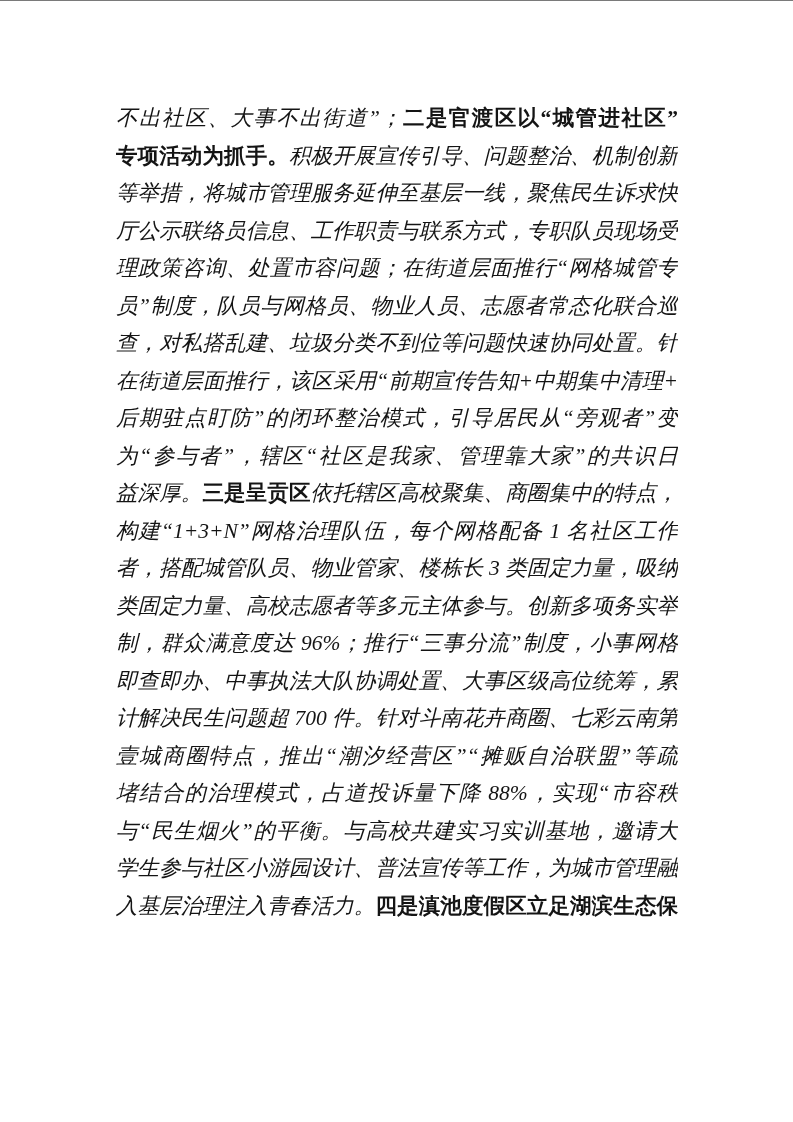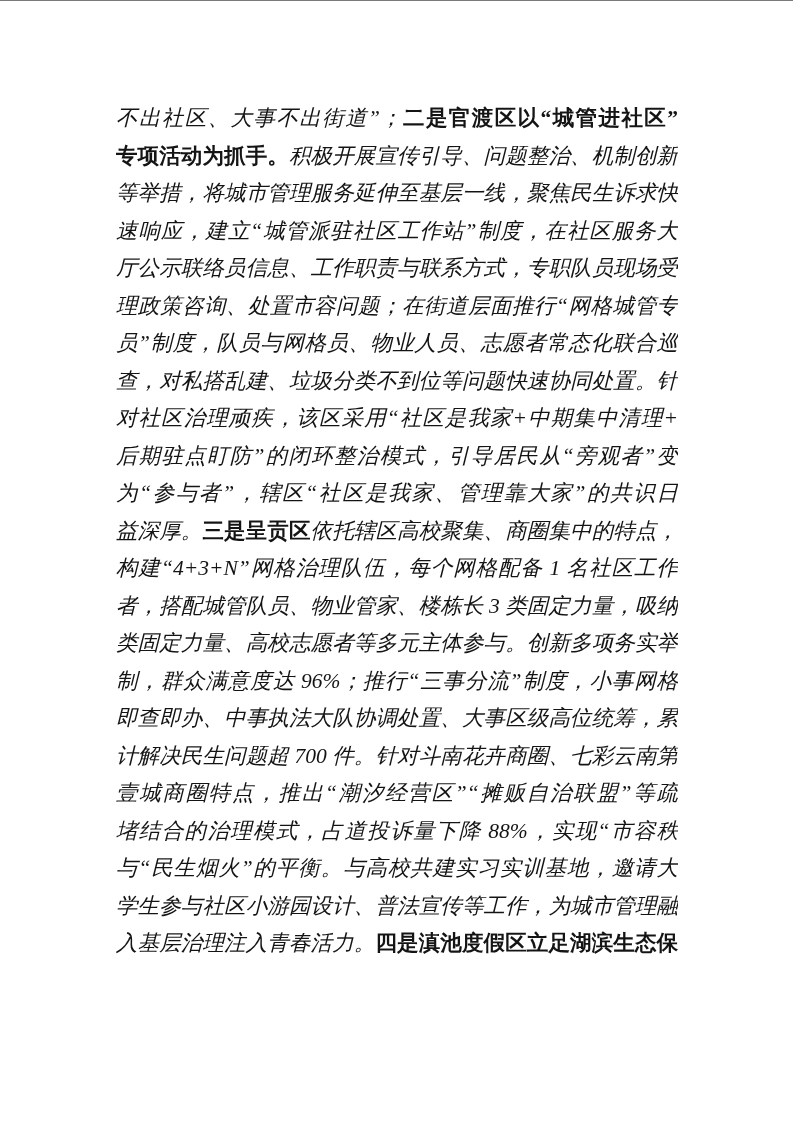--- a/index.html
+++ b/index.html
@@ -43,30 +43,29 @@
   }
 </style>
 </head>
 <body>
 
 <div class="page">
   <div class="text-block" id="doc-body">
       <div class="doc-line"><span class="seg-normal">不出社区、大事不出街道”；</span><span class="seg-bold">二是官渡区以“城管进社区”</span></div>
       <div class="doc-line"><span class="seg-bold">专项活动为抓手。</span><span class="seg-normal">积极开展宣传引导、问题整治、机制创新</span></div>
       <div class="doc-line"><span class="seg-normal">等举措，将城市管理服务延伸至基层一线，聚焦民生诉求快</span></div>
-      <div class="doc-line"><span class="seg-normal">速响应，建立“城管派驻社区工作站”制度，在社区服务大</span></div>
       <div class="doc-line"><span class="seg-normal">厅公示联络员信息、工作职责与联系方式，专职队员现场受</span></div>
       <div class="doc-line"><span class="seg-normal">理政策咨询、处置市容问题；在街道层面推行“网格城管专</span></div>
       <div class="doc-line"><span class="seg-normal">员”制度，队员与网格员、物业人员、志愿者常态化联合巡</span></div>
       <div class="doc-line"><span class="seg-normal">查，对私搭乱建、垃圾分类不到位等问题快速协同处置。针</span></div>
-      <div class="doc-line"><span class="seg-normal">对社区治理顽疾，该区采用“社区是我家+中期集中清理+</span></div>
+      <div class="doc-line"><span class="seg-normal">在街道层面推行，该区采用“前期宣传告知+中期集中清理+</span></div>
       <div class="doc-line"><span class="seg-normal">后期驻点盯防”的闭环整治模式，引导居民从“旁观者”变</span></div>
       <div class="doc-line"><span class="seg-normal">为“参与者”，辖区“社区是我家、管理靠大家”的共识日</span></div>
       <div class="doc-line"><span class="seg-normal">益深厚。</span><span class="seg-bold">三是呈贡区</span><span class="seg-normal">依托辖区高校聚集、商圈集中的特点，</span></div>
-      <div class="doc-line"><span class="seg-normal">构建“4+3+N”网格治理队伍，每个网格配备 1 名社区工作</span></div>
+      <div class="doc-line"><span class="seg-normal">构建“1+3+N”网格治理队伍，每个网格配备 1 名社区工作</span></div>
       <div class="doc-line"><span class="seg-normal">者，搭配城管队员、物业管家、楼栋长 3 类固定力量，吸纳</span></div>
       <div class="doc-line"><span class="seg-normal">类固定力量、高校志愿者等多元主体参与。创新多项务实举</span></div>
       <div class="doc-line"><span class="seg-normal">制，群众满意度达 96%；推行“三事分流”制度，小事网格</span></div>
       <div class="doc-line"><span class="seg-normal">即查即办、中事执法大队协调处置、大事区级高位统筹，累</span></div>
       <div class="doc-line"><span class="seg-normal">计解决民生问题超 700 件。针对斗南花卉商圈、七彩云南第</span></div>
       <div class="doc-line"><span class="seg-normal">壹城商圈特点，推出“潮汐经营区”“摊贩自治联盟”等疏</span></div>
       <div class="doc-line"><span class="seg-normal">堵结合的治理模式，占道投诉量下降 88%，实现“市容秩序”</span></div>
       <div class="doc-line"><span class="seg-normal">与“民生烟火”的平衡。与高校共建实习实训基地，邀请大</span></div>
       <div class="doc-line"><span class="seg-normal">学生参与社区小游园设计、普法宣传等工作，为城市管理融</span></div>
       <div class="doc-line"><span class="seg-normal">入基层治理注入青春活力。</span><span class="seg-bold">四是滇池度假区立足湖滨生态保</span></div>

